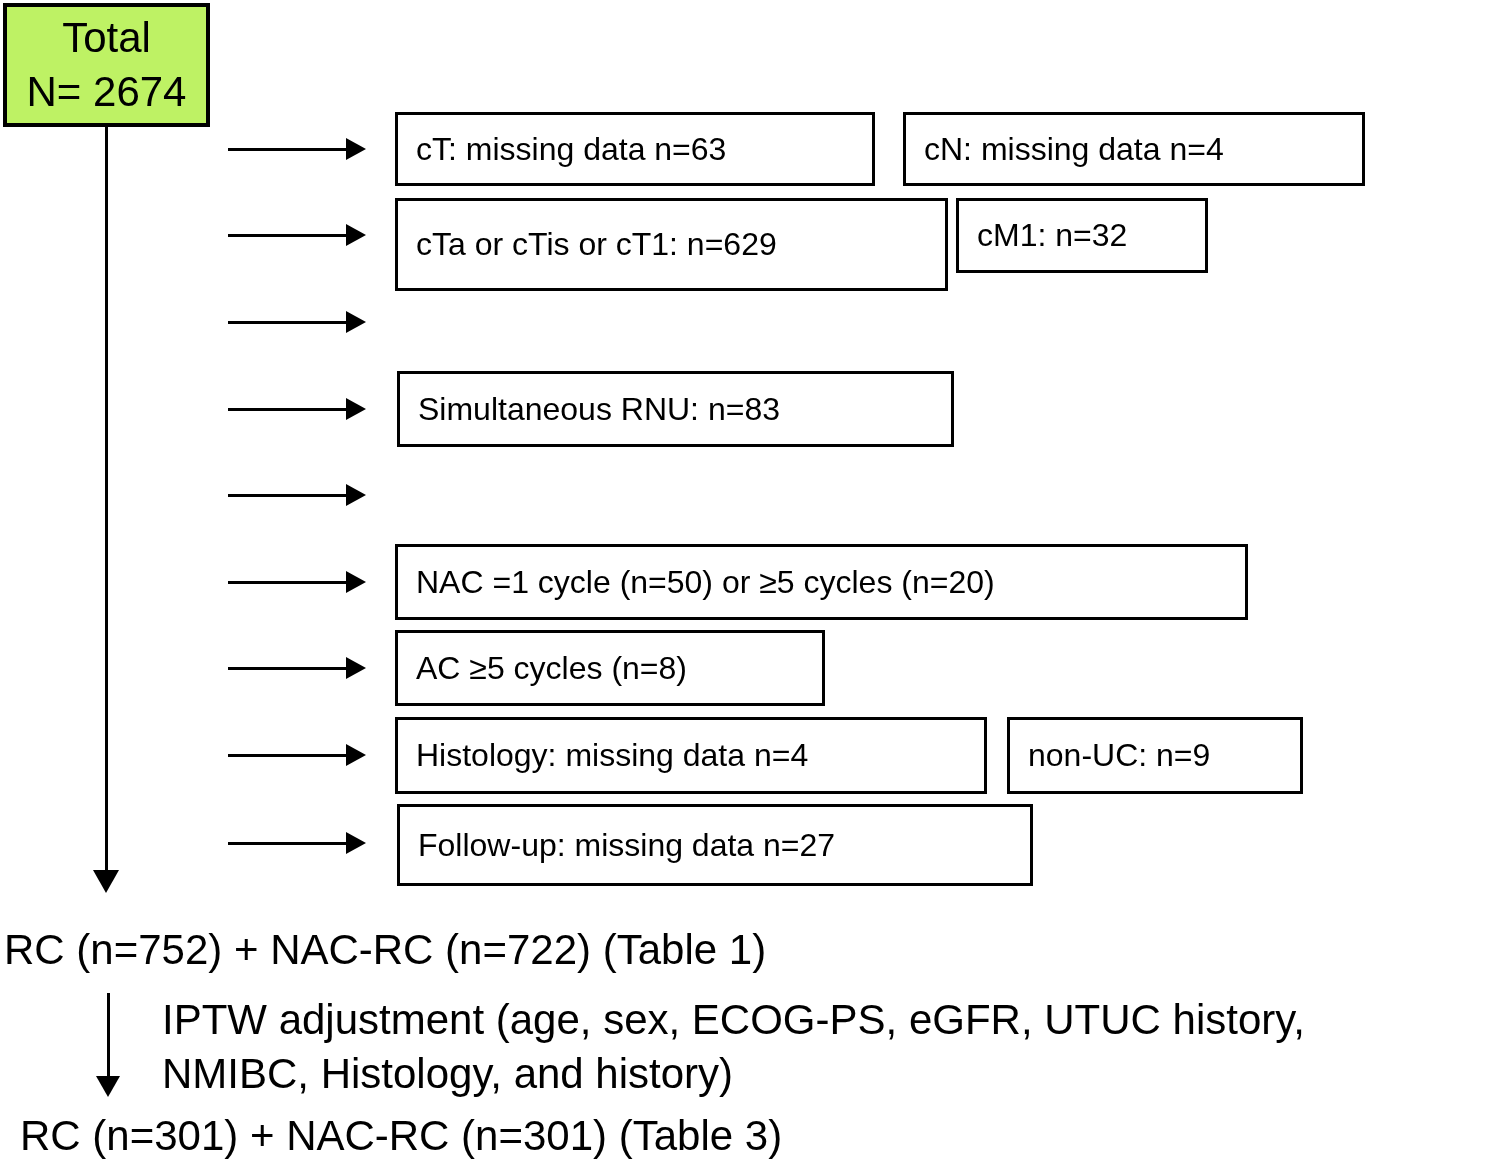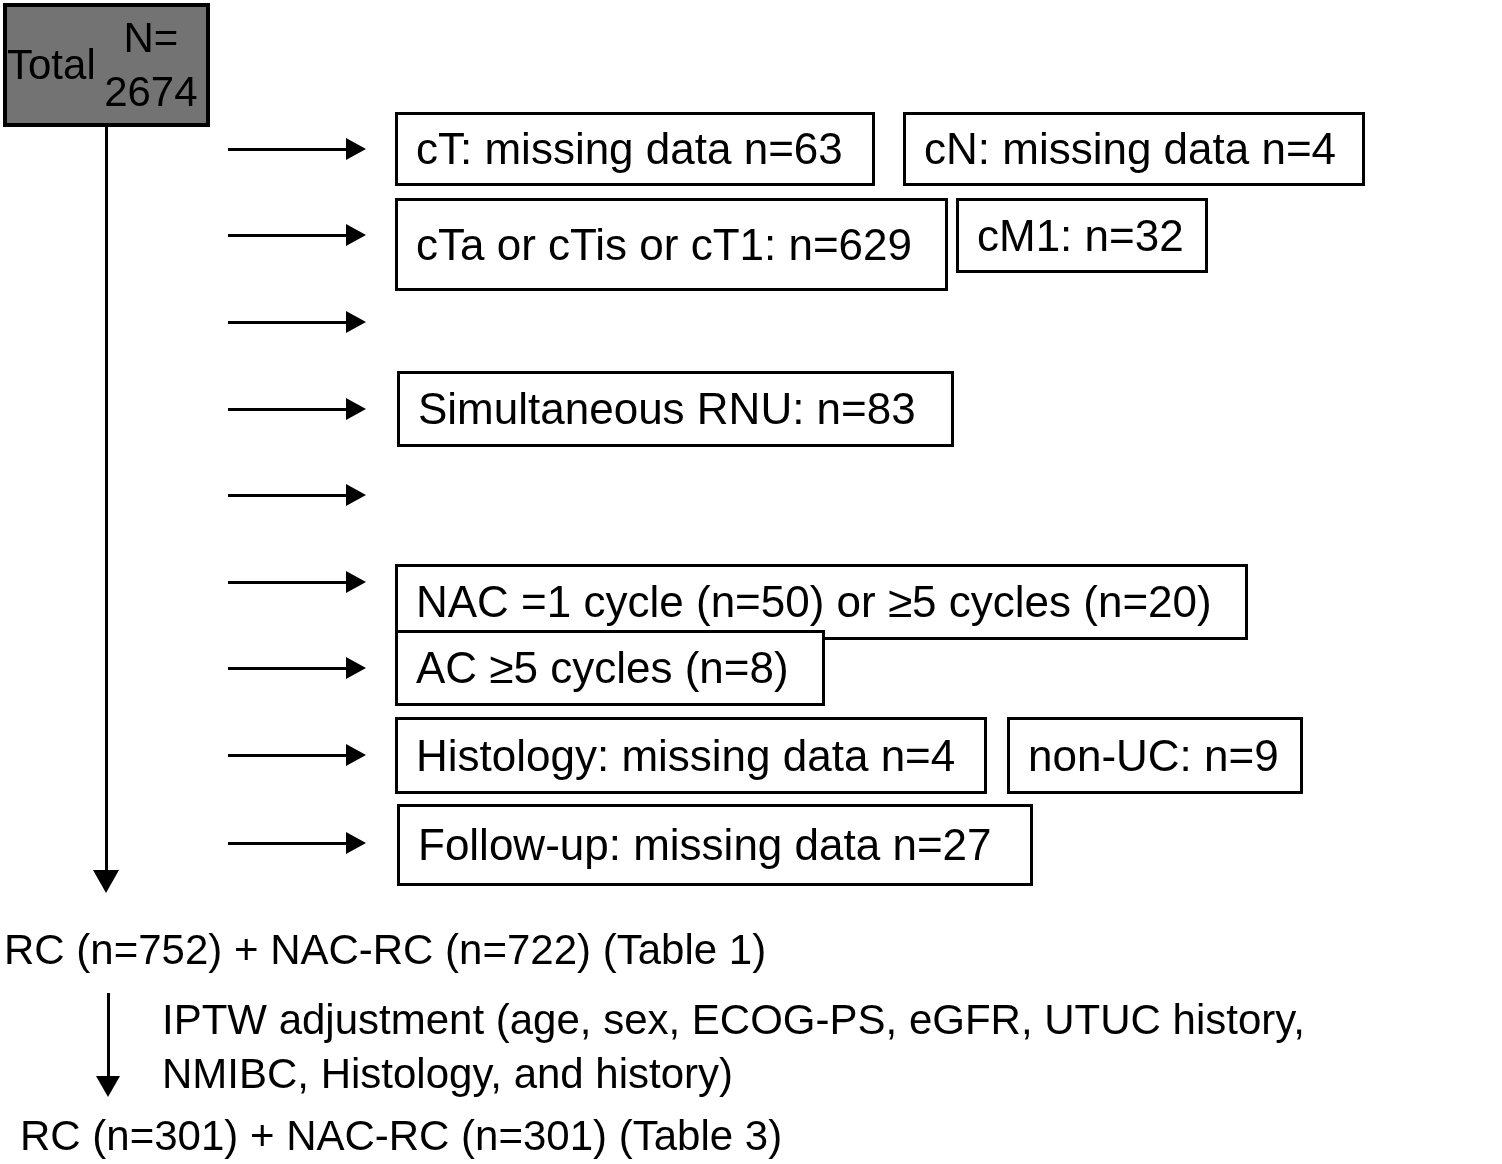--- a/index.html
+++ b/index.html
@@ -17,37 +17,37 @@
     overflow: hidden;
   }
 
   
   .total-box {
     position: absolute;
     left: 3px; top: 3px;
     width: 199px; height: 116px;
     border: 4px solid #000000;
     display: flex;
-    flex-direction: row;
+    flex-direction: column;
     align-items: center;
     justify-content: center;
     text-align: center;
     font-size: 42px;
     line-height: 54px;
-    background: #737373;
+    background: #bef264;
   }
 
   
   .ebox {
     position: absolute;
     border: 3px solid #000000;
     background: #ffffff;
     display: flex;
     align-items: center;
-    font-size: 44px;
+    font-size: 32px;
     white-space: nowrap;
     padding-left: 18px;
     box-sizing: border-box;
   }
 
   
   .vline-main {
     position: absolute;
     left: 105px; top: 127px;
     width: 3px; height: 745px;
@@ -175,21 +175,21 @@
   <div class="ebox" style="left:956px;top:198px;width:252px;height:75px">
       <span>cM1: n=32</span>
     </div>
 
 
   <div class="ebox" style="left:397px;top:371px;width:557px;height:76px">
       <span>Simultaneous RNU: n=83</span>
     </div>
 
 
-  <div class="ebox" style="left:395px;top:564px;width:853px;height:76px">
+  <div class="ebox" style="left:395px;top:544px;width:853px;height:76px">
       <span>NAC =1 cycle (n=50) or ≥5 cycles (n=20)</span>
     </div>
 
   <div class="ebox" style="left:395px;top:630px;width:430px;height:76px">
       <span>AC ≥5 cycles (n=8)</span>
     </div>
 
   <div class="ebox" style="left:395px;top:717px;width:592px;height:77px">
       <span>Histology: missing data n=4</span>
     </div>

